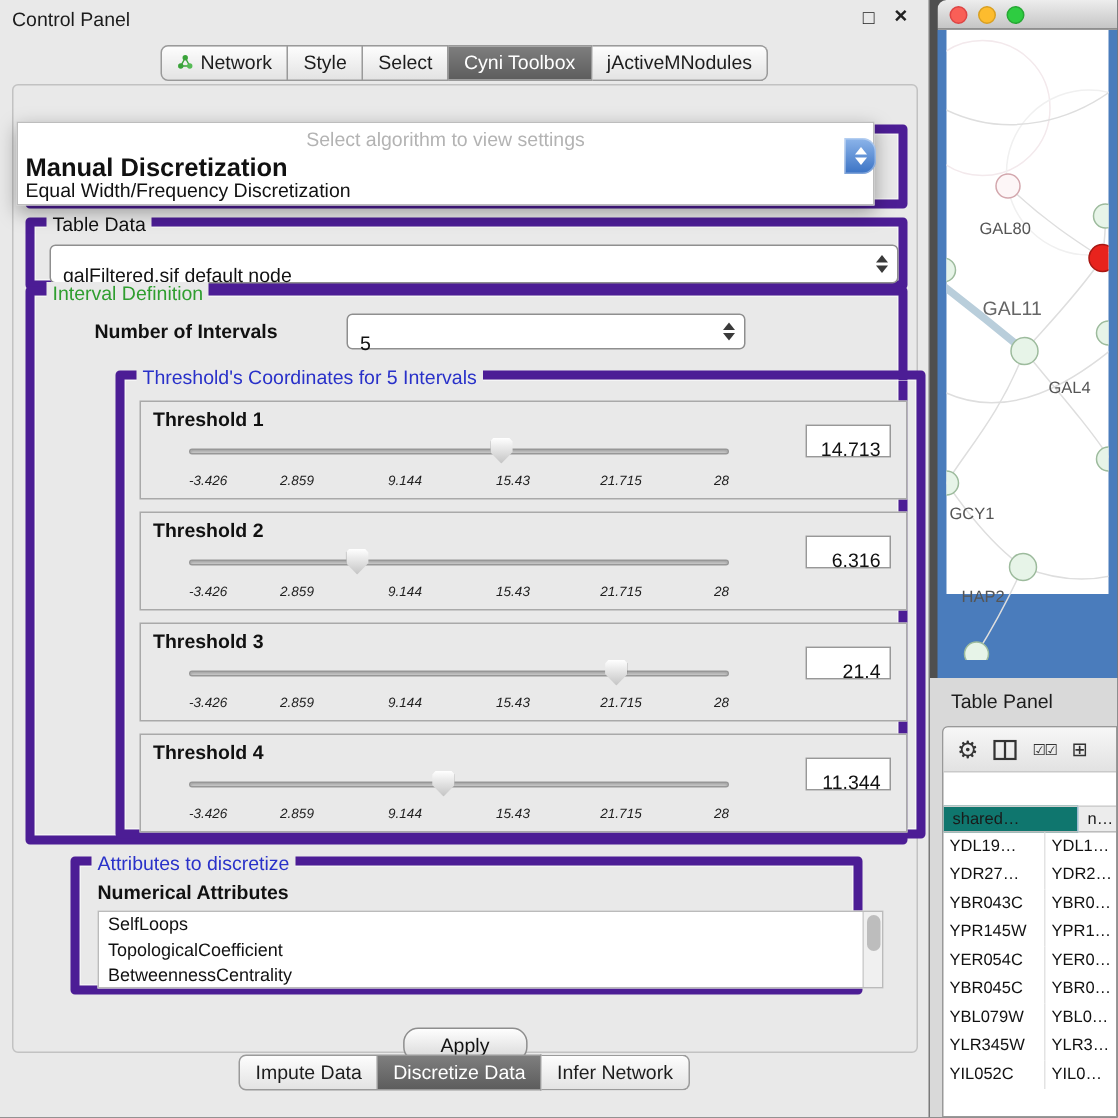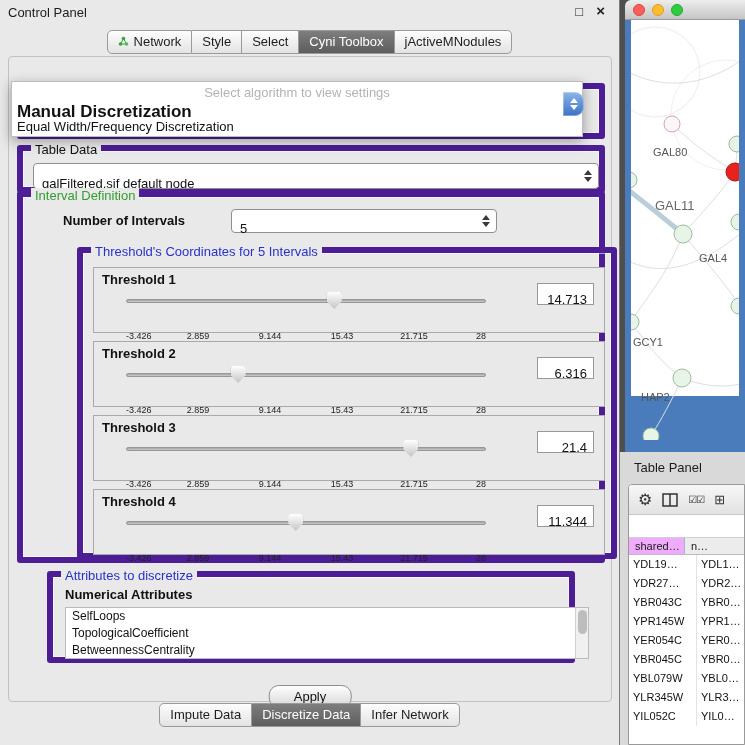--- a/index.html
+++ b/index.html
@@ -73,21 +73,21 @@
   .th-label { position:absolute; left:8px; top:4px; font-size:13px; font-weight:bold; color:#111; }
   .slider { position:absolute; left:32px; top:24px; width:360px; height:18px; cursor:pointer; }
   .track { position:absolute; left:0; right:0; top:7px; height:4px; background:#d4d4d4;
     border:1px solid #979797; border-radius:2px; box-shadow:inset 0 1px 2px rgba(0,0,0,.25); }
   .thumb { position:absolute; top:0; width:15px; height:17px;
     background:linear-gradient(#ffffff,#c4c4c4);
     clip-path:polygon(14% 0,86% 0,100% 14%,100% 55%,50% 100%,0 55%,0 14%);
     filter:drop-shadow(0 0 1px #6f6f6f); cursor:grab; }
   .ticks { position:absolute; left:32px; top:47px; width:360px; height:12px;
     font-size:9px; color:#222; }
-  .ticks span { position:absolute; top:16px; transform:translateX(-50%); }
+  .ticks span { position:absolute; top:0; transform:translateX(-50%);font-style:italic; }
   .ticks span:nth-child(1){ left:0%; transform:none; }
   .ticks span:nth-child(2){ left:20%; }
   .ticks span:nth-child(3){ left:40%; }
   .ticks span:nth-child(4){ left:60%; }
   .ticks span:nth-child(5){ left:80%; }
   .ticks span:nth-child(6){ left:100%; transform:translateX(-100%); }
   .val-box { position:absolute; right:10px; top:15px; width:57px; height:22px; background:#fff;
     border:1px solid #989898; font-size:13px; color:#111; text-align:right;
     line-height:32px; padding-right:6px; }
 
@@ -127,21 +127,21 @@
     background:#fff; border:1px solid #999; border-radius:4px 0 0 0; overflow:hidden; }
   #tp-toolbar { position:absolute; left:0; top:0; right:0; height:30px;
     background:linear-gradient(#f7f7f7,#e2e2e2); border-bottom:1px solid #c9c9c9;
     display:flex; align-items:center; gap:10px; padding-left:9px; }
   .tp-icon { color:#333; cursor:pointer; }
   #icon-gear { font-size:16px; }
   #icon-checks { font-size:10px; letter-spacing:-1px; }
   #icon-grid { font-size:13px; }
   #tp-header { position:absolute; left:0; top:52px; right:0; height:18px; display:flex;
     font-size:11px; color:#1a1a1a; }
-  #tp-col1 { width:56px; background:#f0abfc; border-right:1px solid #9db9d2;
+  #tp-col1 { width:90px; background:#0f766e; border-right:1px solid #9db9d2;
     border-top:1px solid #cfcfcf; border-bottom:1px solid #bcbcbc; padding-left:6px;
     line-height:17px; cursor:pointer; }
   #tp-col2 { flex:1; background:#ececec; border-bottom:1px solid #bcbcbc;
     border-top:1px solid #cfcfcf; padding-left:6px; line-height:17px; cursor:pointer; }
   #tp-rows { position:absolute; left:0; top:70px; right:0; bottom:0; }
   .tp-row { display:flex; height:19px; font-size:11px; color:#111; cursor:pointer; }
   .tp-c1 { width:68px; border-right:1px solid #e3e3e3; padding-left:4px; line-height:19px;
     overflow:hidden; white-space:nowrap; }
   .tp-c2 { flex:1; padding-left:4px; line-height:19px; overflow:hidden; white-space:nowrap; }
 

